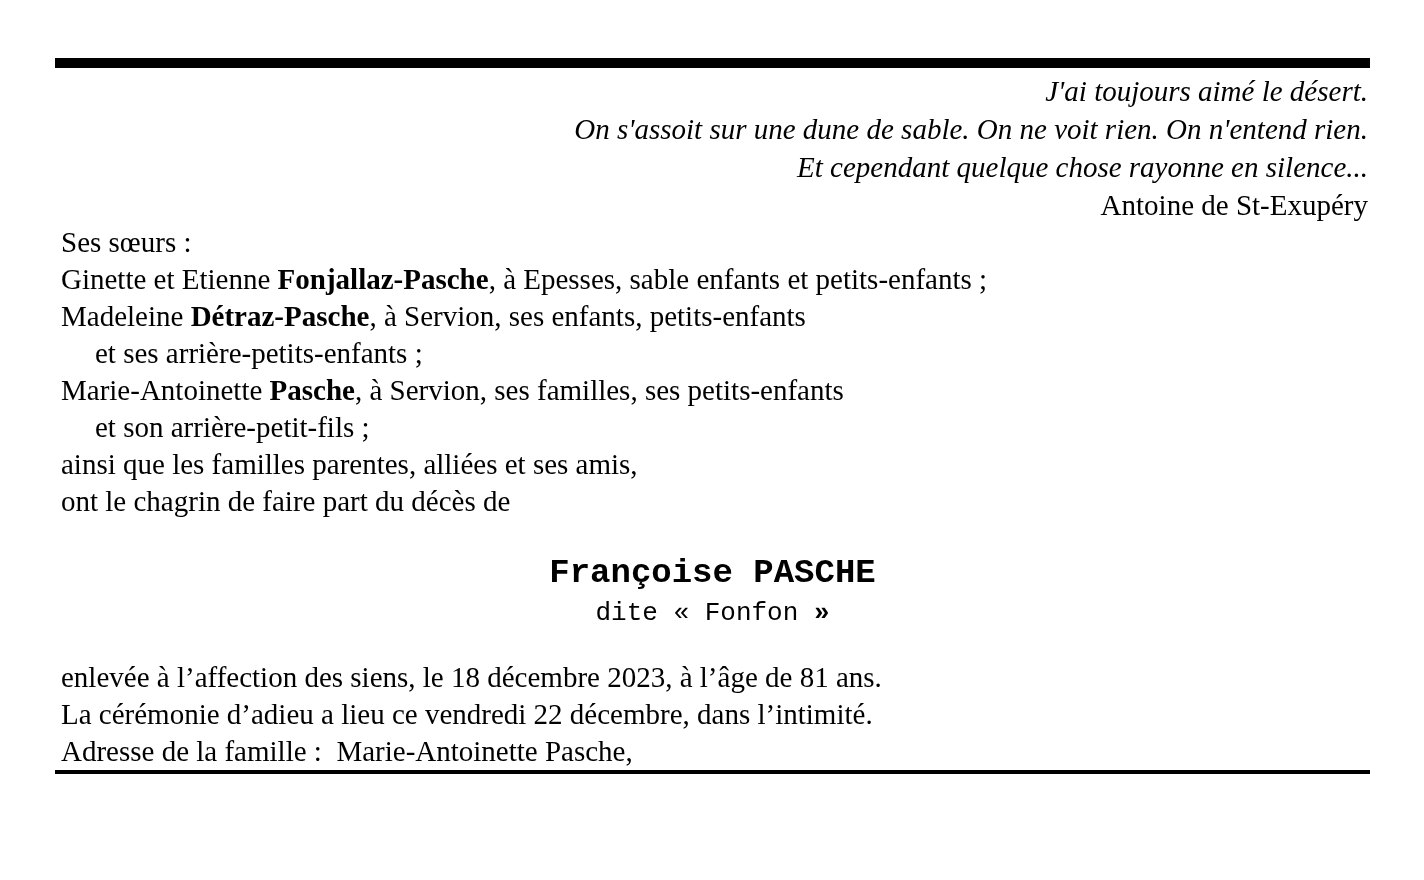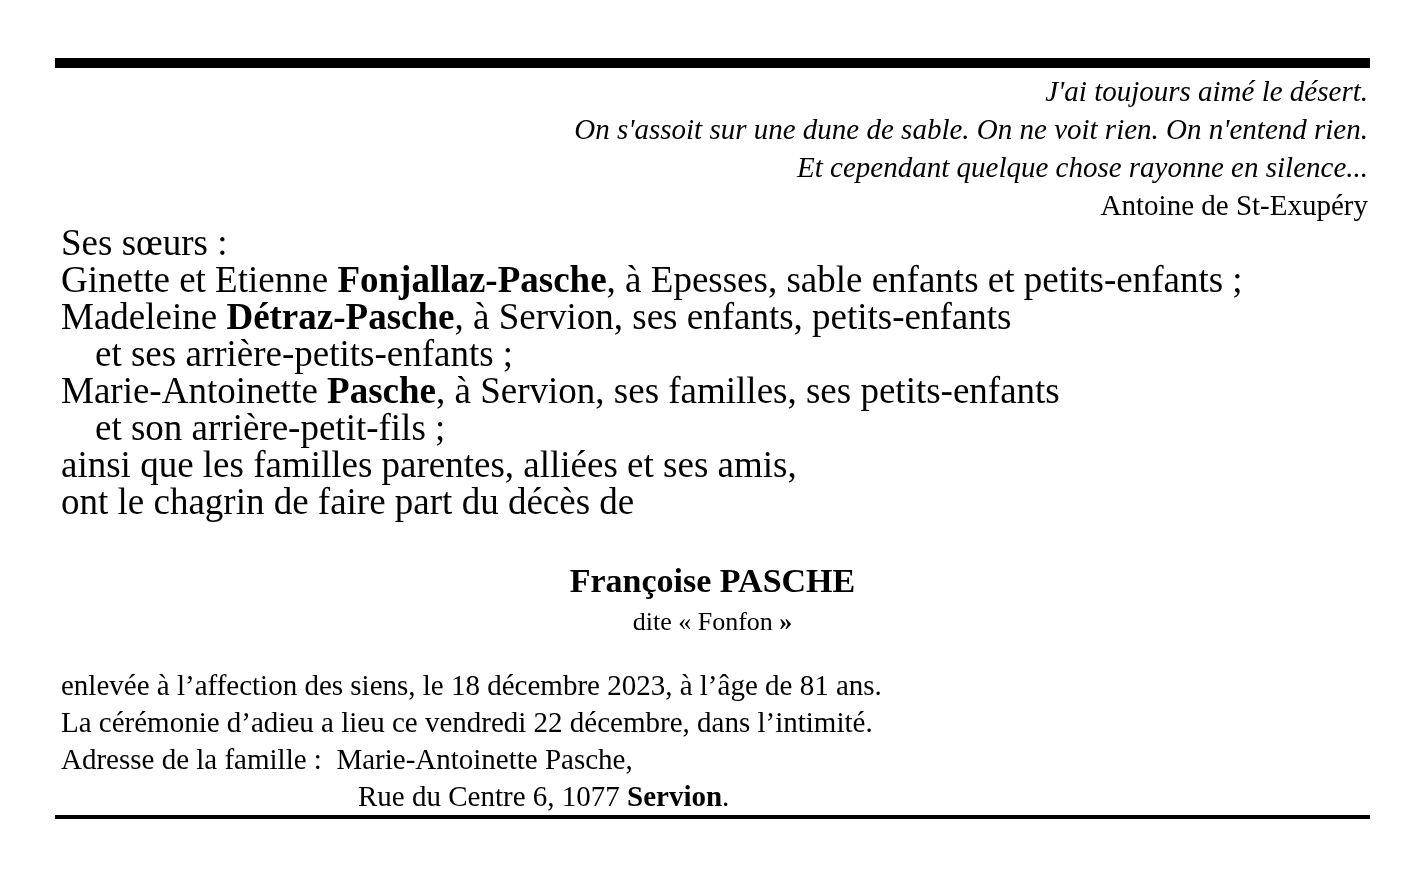--- a/index.html
+++ b/index.html
@@ -34,30 +34,31 @@
     text-align: right;
     font-style: italic;
     font-size: 29px;
     line-height: 38px;
     padding-right: 2px;
   }
   .quote .attribution {
     font-style: normal;
   }
   .family {
-    font-size: 37px;
+    font-size: 29px;
     line-height: 37px;
     padding-left: 6px;
   }
   .family .line.indent {
     padding-left: 34px;
   }
   .center-block {
-    margin-top: 40px;
+    margin-top: 32px;
     text-align: center;
+    font-family: Liberation Mono, monospace;
   }
   .deceased-name {
     font-size: 34px;
     line-height: 42px;
     font-weight: bold;
   }
   .deceased-alias {
     font-size: 26px;
     line-height: 39px;
   }
@@ -103,19 +104,18 @@
 
     <div class="center-block">
       <div class="deceased-name">Françoise PASCHE</div>
       <div class="deceased-alias"><span>dite « Fonfon </span><b>»</b></div>
     </div>
 
     <div class="closing">
       <div class="line"><span>enlevée à l’affection des siens, le 18 décembre 2023, à l’âge de 81 ans.</span></div>
       <div class="line"><span>La cérémonie d’adieu a lieu ce vendredi 22 décembre, dans l’intimité.</span></div>
       <div class="line"><span>Adresse de la famille :  Marie-Antoinette Pasche,</span></div>
-      <div class="line addr2"><span>Rue du Centre 6, 1077 </span><b>Servion</b><span>.</span></div>
     </div>
 
     <div class="rule-bottom"></div>
 
   </div>
 </div>
 
 </body></html>

